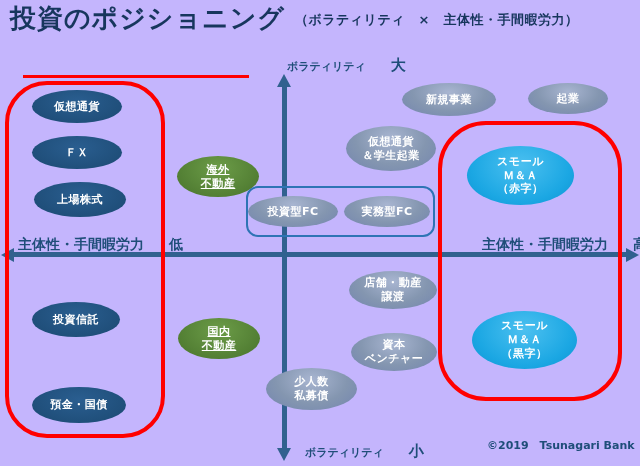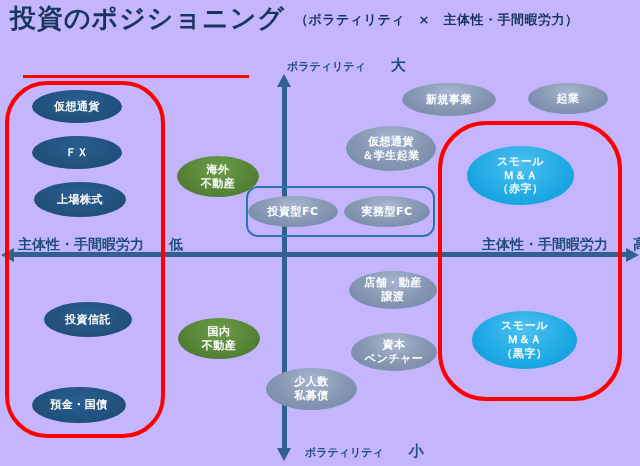--- a/index.html
+++ b/index.html
@@ -37,21 +37,21 @@
   .red-rect.leftbox{left:5px;top:81px;width:152px;height:349px;border-radius:42px;}
   .red-rect.rightbox{left:438px;top:121px;width:176px;height:272px;border-radius:48px;}
   .fc-box{position:absolute;left:246px;top:186px;width:185px;height:47px;border:2.5px solid var(--fcborder,#2E74B5);border-radius:12px;z-index:4;}
 
   
   .bubble{
     position:absolute;border-radius:50%;display:flex;flex-direction:column;align-items:center;justify-content:center;
     color:#fff;font-weight:bold;text-align:center;font-size:11px;line-height:1.25;z-index:3;letter-spacing:0.5px;white-space:nowrap;
   }
   .bubble.navy{background:radial-gradient(ellipse at 50% 35%, #2A5E90 0%, #1F4E79 75%);}
-  .bubble.green{background:radial-gradient(ellipse at 50% 30%, #6C9C48 0%, #4F7B31 80%);}
+  .bubble.green{background:radial-gradient(ellipse at 50% 30%, #6C9C48 0%, #4F7B31 80%);text-decoration:underline;}
   .bubble.bluegray{background:radial-gradient(ellipse at 50% 28%, #A8B5D1 0%, #8496B0 55%, #7385AF 100%);}
   .bubble.cyan{background:radial-gradient(ellipse at 50% 32%, #4CC0F0 0%, #1BA7E3 65%, #0E93D2 100%);}
 
   .copyright{position:absolute;left:487px;top:438px;font-size:11px;font-weight:bold;color:#1F4E79;white-space:nowrap;}
 </style>
 </head>
 <body>
 
 <div class="canvas">
 
@@ -93,21 +93,21 @@
   <div id="bubbles">
       <div class="bubble navy" style="left: 32px; top: 90px; width: 90px; height: 33px;">
         <span>仮想通貨</span>
       </div>
       <div class="bubble navy" style="left: 32px; top: 136px; width: 90px; height: 33px;">
         <span>ＦＸ</span>
       </div>
       <div class="bubble navy" style="left: 34px; top: 182px; width: 92px; height: 35px;">
         <span>上場株式</span>
       </div>
-      <div class="bubble navy" style="left: 44px; top: 302px; width: 88px; height: 35px;">
+      <div class="bubble navy" style="left: 32px; top: 302px; width: 88px; height: 35px;">
         <span>投資信託</span>
       </div>
       <div class="bubble navy" style="left: 32px; top: 387px; width: 94px; height: 36px;">
         <span>預金・国債</span>
       </div>
       <div class="bubble green" style="left: 177px; top: 156px; width: 82px; height: 41px;">
         <span>海外</span>
         <span>不動産</span>
       </div>
       <div class="bubble green" style="left: 178px; top: 318px; width: 82px; height: 41px;">
@@ -147,13 +147,14 @@
         <span>スモール</span>
         <span>Ｍ＆Ａ</span>
         <span>（黒字）</span>
       </div>
       <div class="bubble bluegray" style="left: 266px; top: 368px; width: 91px; height: 42px;">
         <span>少人数</span>
         <span>私募債</span>
       </div>
     </div>
 
+  <div class="copyright">©2019　Tsunagari Bank</div>
 </div>
 
 </body></html>

